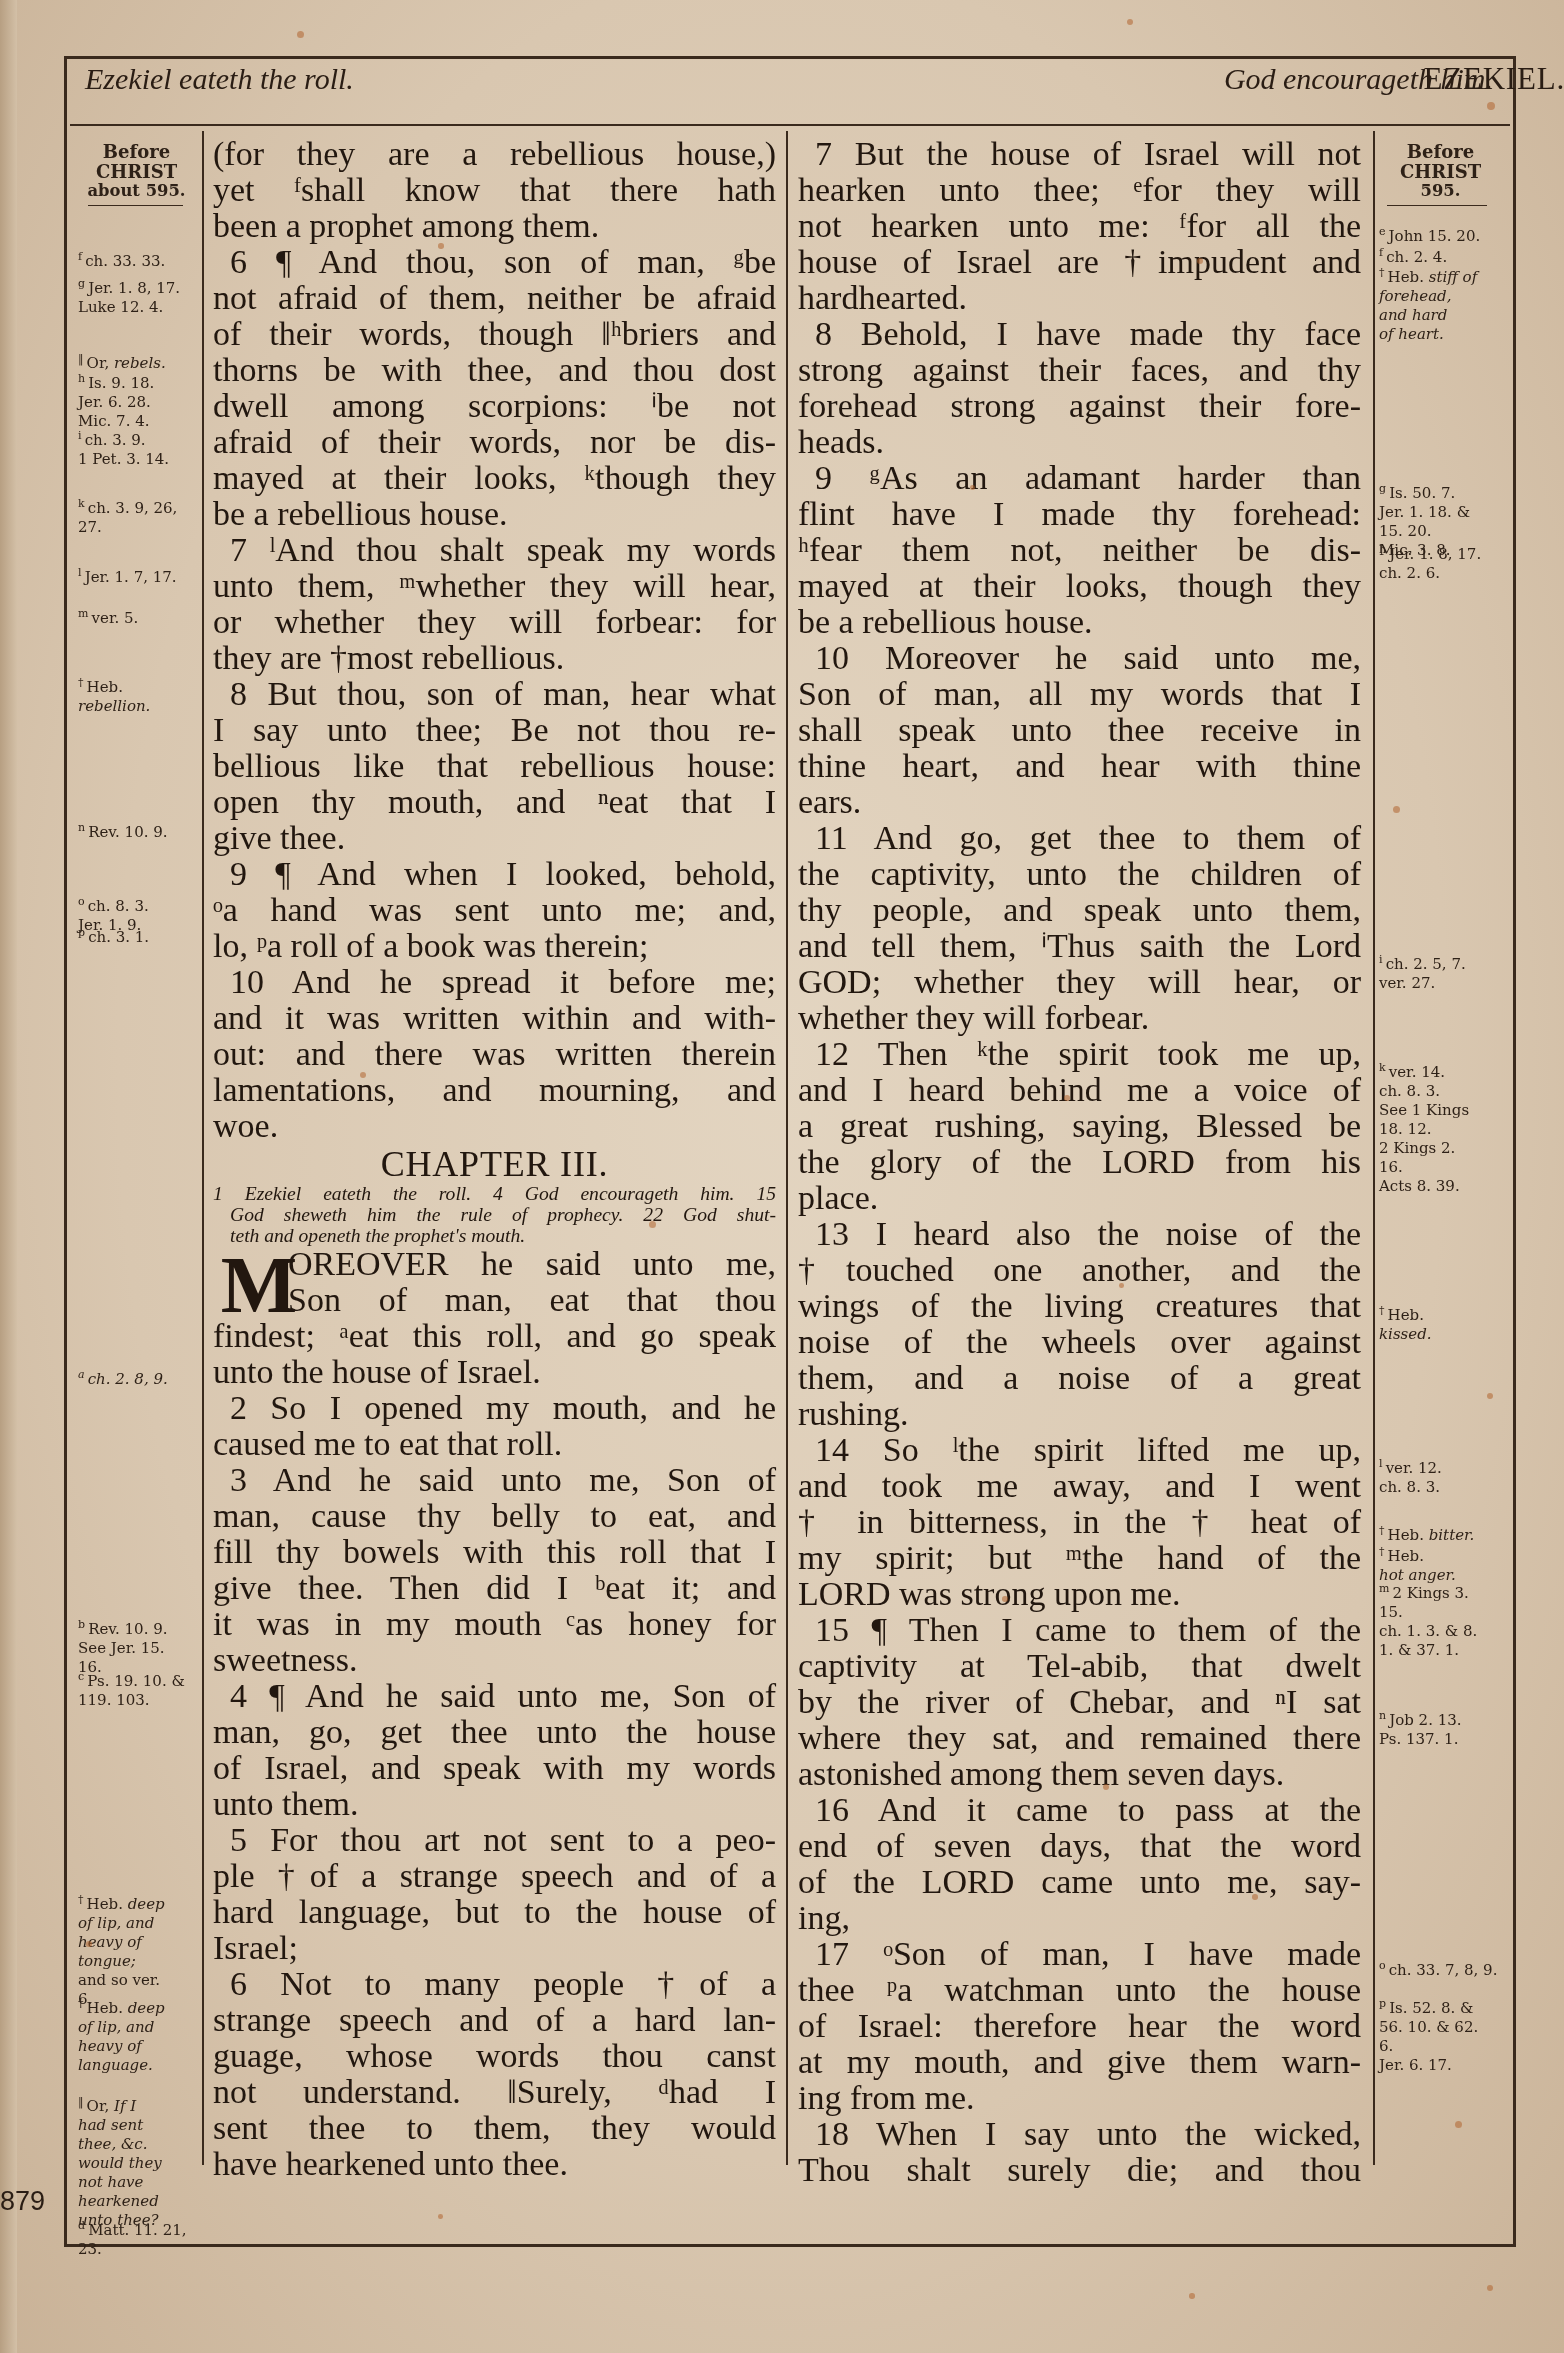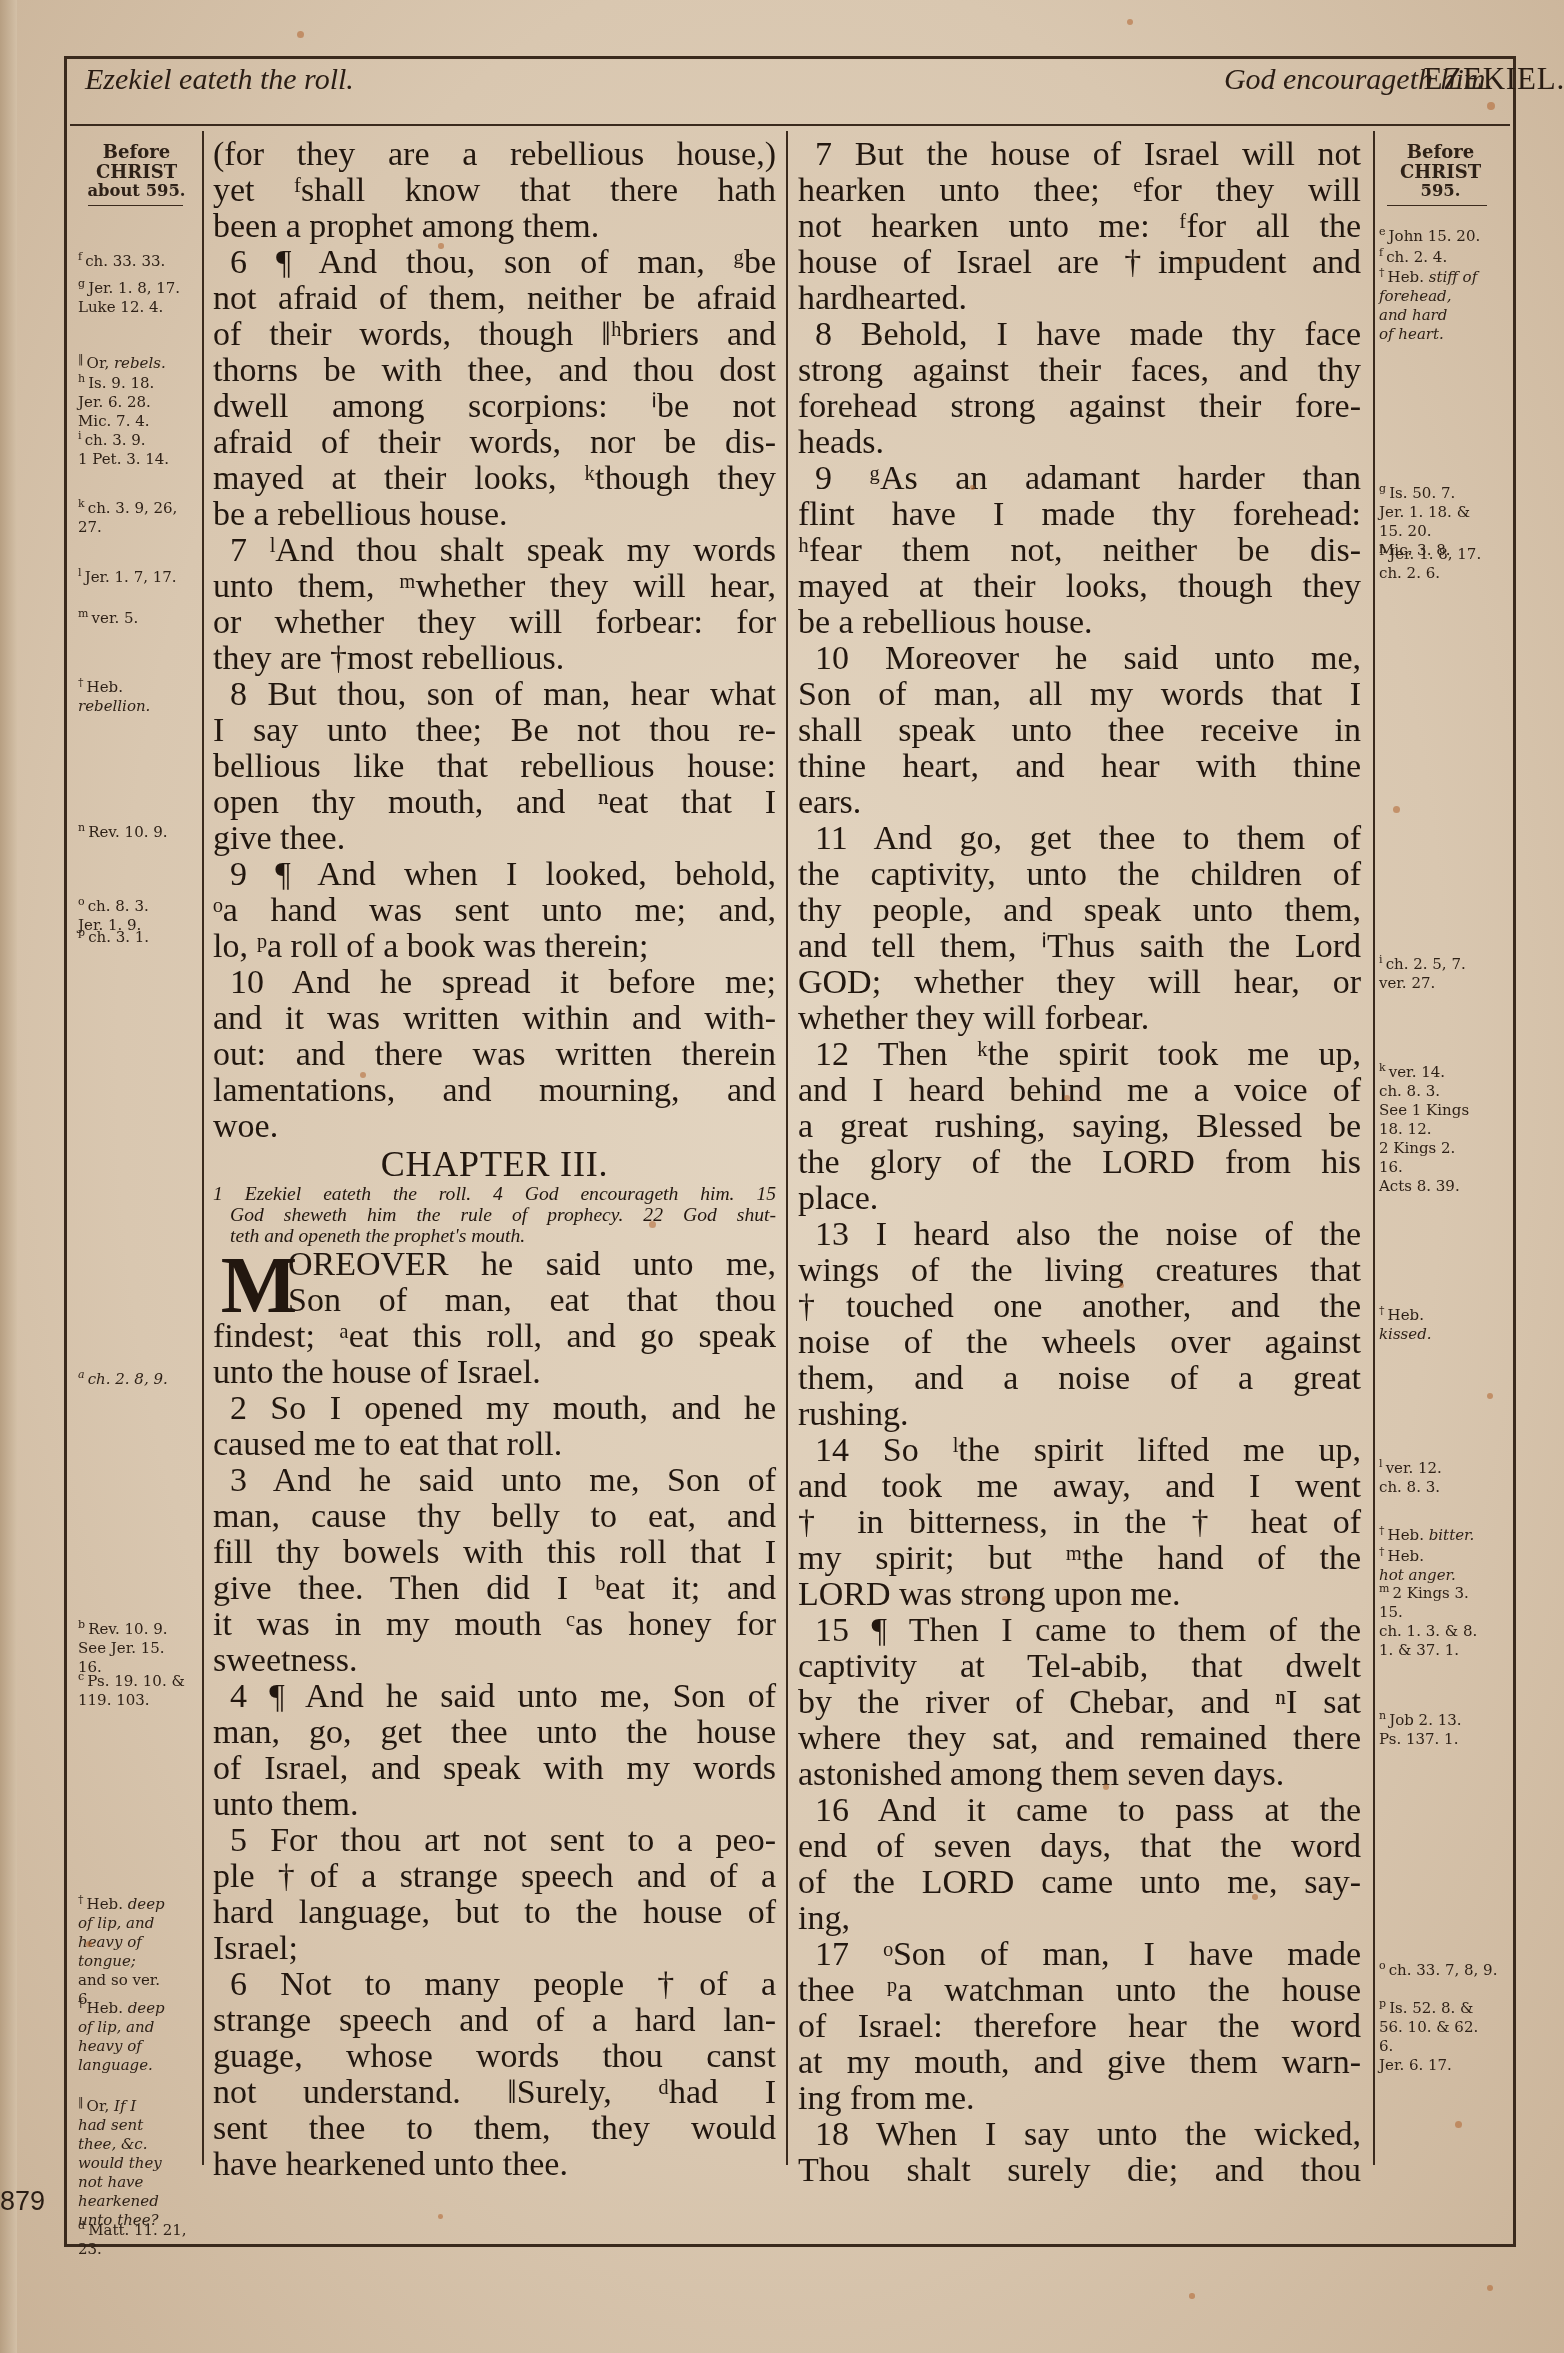--- a/index.html
+++ b/index.html
@@ -283,22 +283,22 @@
       <span class="line">thy people, and speak unto them,</span>
       <span class="line">and tell them, ⁱThus saith the Lord</span>
       <span class="line">GOD; whether they will hear, or</span>
       <span class="line last">whether they will forbear.</span>
       <span class="line indent">12 Then ᵏthe spirit took me up,</span>
       <span class="line">and I heard behind me a voice of</span>
       <span class="line">a great rushing, saying, Blessed be</span>
       <span class="line">the glory of the LORD from his</span>
       <span class="line last">place.</span>
       <span class="line indent">13 I heard also the noise of the</span>
+      <span class="line">†touched one another, and the</span>
       <span class="line">wings of the living creatures that</span>
-      <span class="line">†touched one another, and the</span>
       <span class="line">noise of the wheels over against</span>
       <span class="line">them, and a noise of a great</span>
       <span class="line last">rushing.</span>
       <span class="line indent">14 So ˡthe spirit lifted me up,</span>
       <span class="line">and took me away, and I went</span>
       <span class="line">† in bitterness, in the † heat of</span>
       <span class="line">my spirit; but ᵐthe hand of the</span>
       <span class="line last">LORD was strong upon me.</span>
       <span class="line indent">15 ¶ Then I came to them of the</span>
       <span class="line">captivity at Tel-abib, that dwelt</span>

